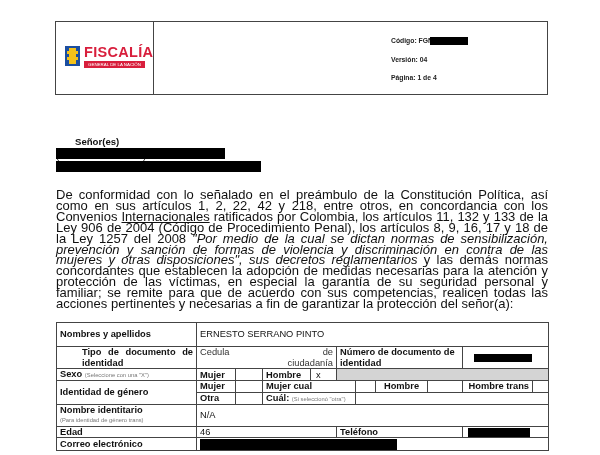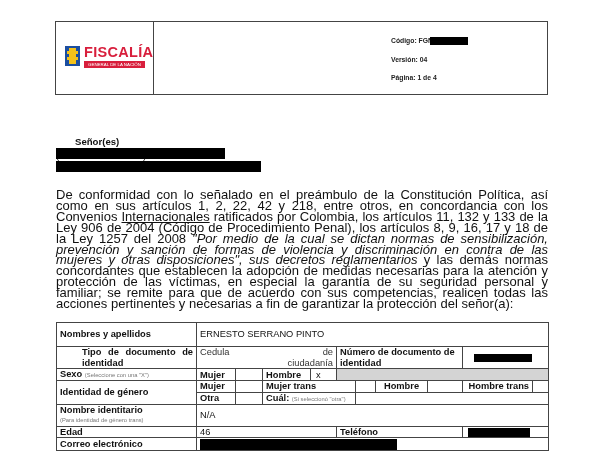--- a/index.html
+++ b/index.html
@@ -107,21 +107,21 @@
     <td class="lbl">Mujer</td>
     <td></td>
     <td class="lbl">Hombre</td>
     <td style="text-align:left; padding-left:5px;">x</td>
     <td colspan="7" class="gray"></td>
   </tr>
   <tr style="height:11px">
     <td rowspan="2" class="lbl">Identidad de género</td>
     <td class="lbl">Mujer</td>
     <td></td>
-    <td colspan="3" class="lbl">Mujer trans</td>
+    <td colspan="3" class="lbl">Mujer cual</td>
     <td></td>
     <td class="lbl" style="text-align:center;">Hombre</td>
     <td colspan="2"></td>
     <td class="lbl" style="text-align:right;">Hombre trans</td>
     <td></td>
   </tr>
   <tr style="height:11px">
     <td class="lbl">Otra</td>
     <td></td>
     <td colspan="3" class="lbl"><span>Cuál:</span> <span class="hint">(Si seleccionó "otra")</span></td>

